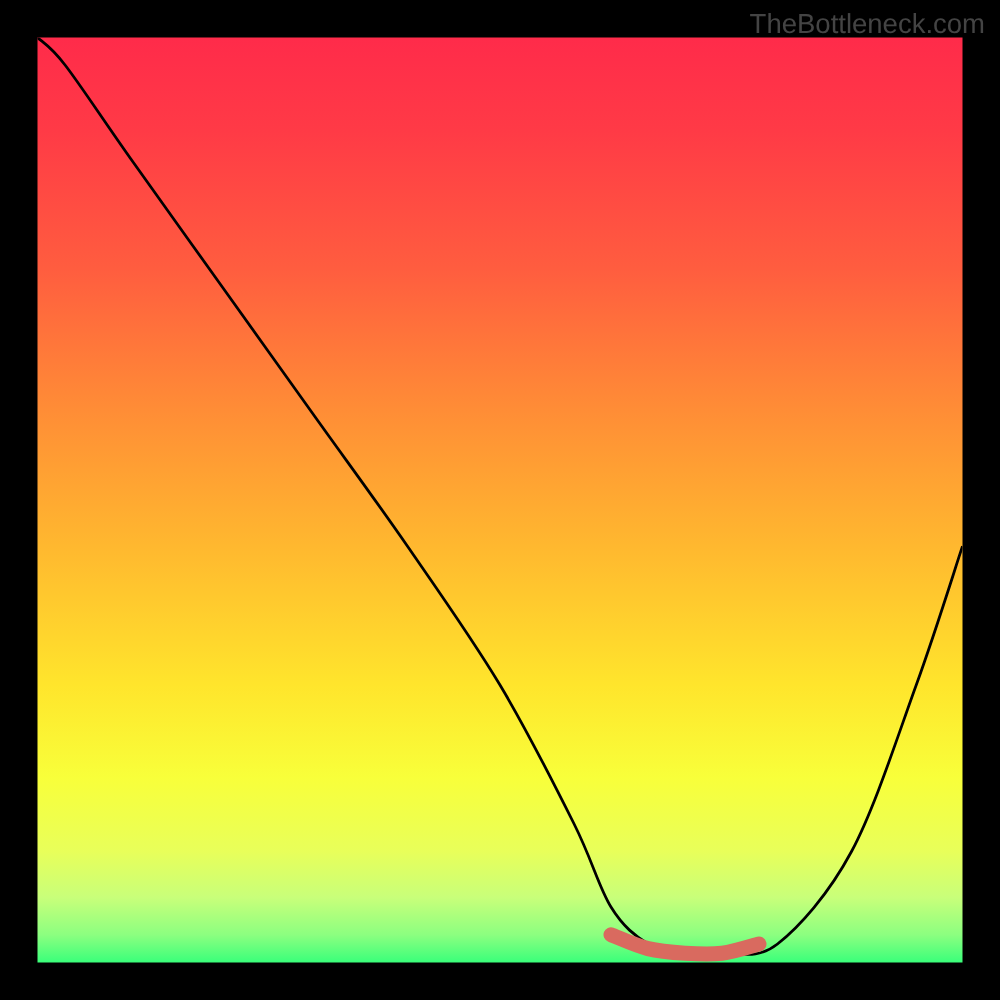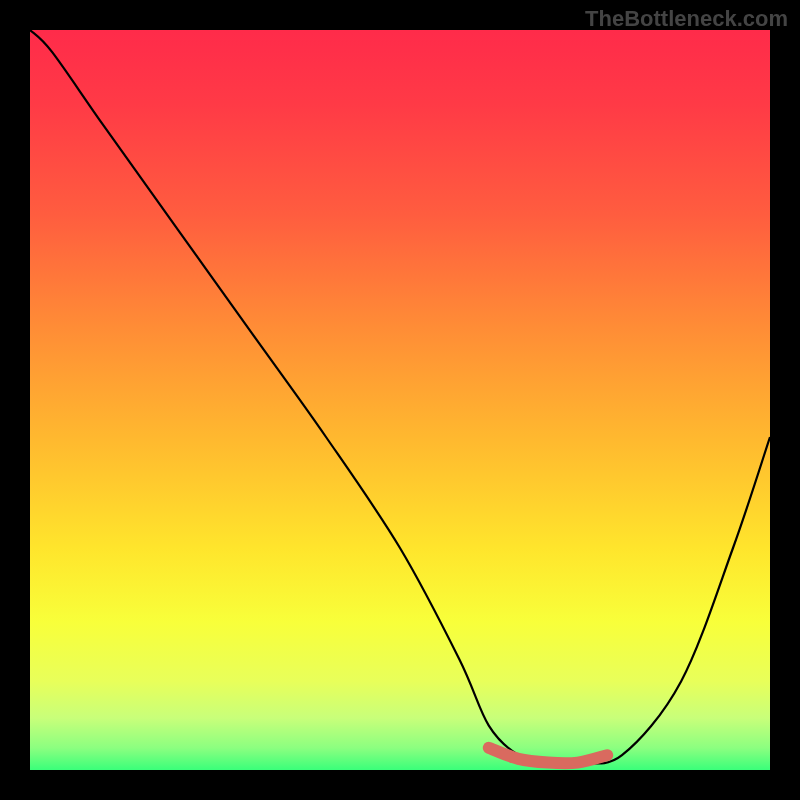--- a/index.html
+++ b/index.html
@@ -9,21 +9,21 @@
     background: #000;
     position: relative;
     font-family: Arial, sans-serif;
   }
   .watermark {
     position: absolute;
     top: 6px;
     right: 12px;
     color: #444;
     font-size: 22px;
-    font-weight: 700;
+    font-weight: 400;
     z-index: 10;
   }
   .plot-area {
     position: absolute;
     left: 30px;
     top: 30px;
     width: 740px;
     height: 740px;
     background: linear-gradient(to bottom,
       #ff2b4a 0%,

